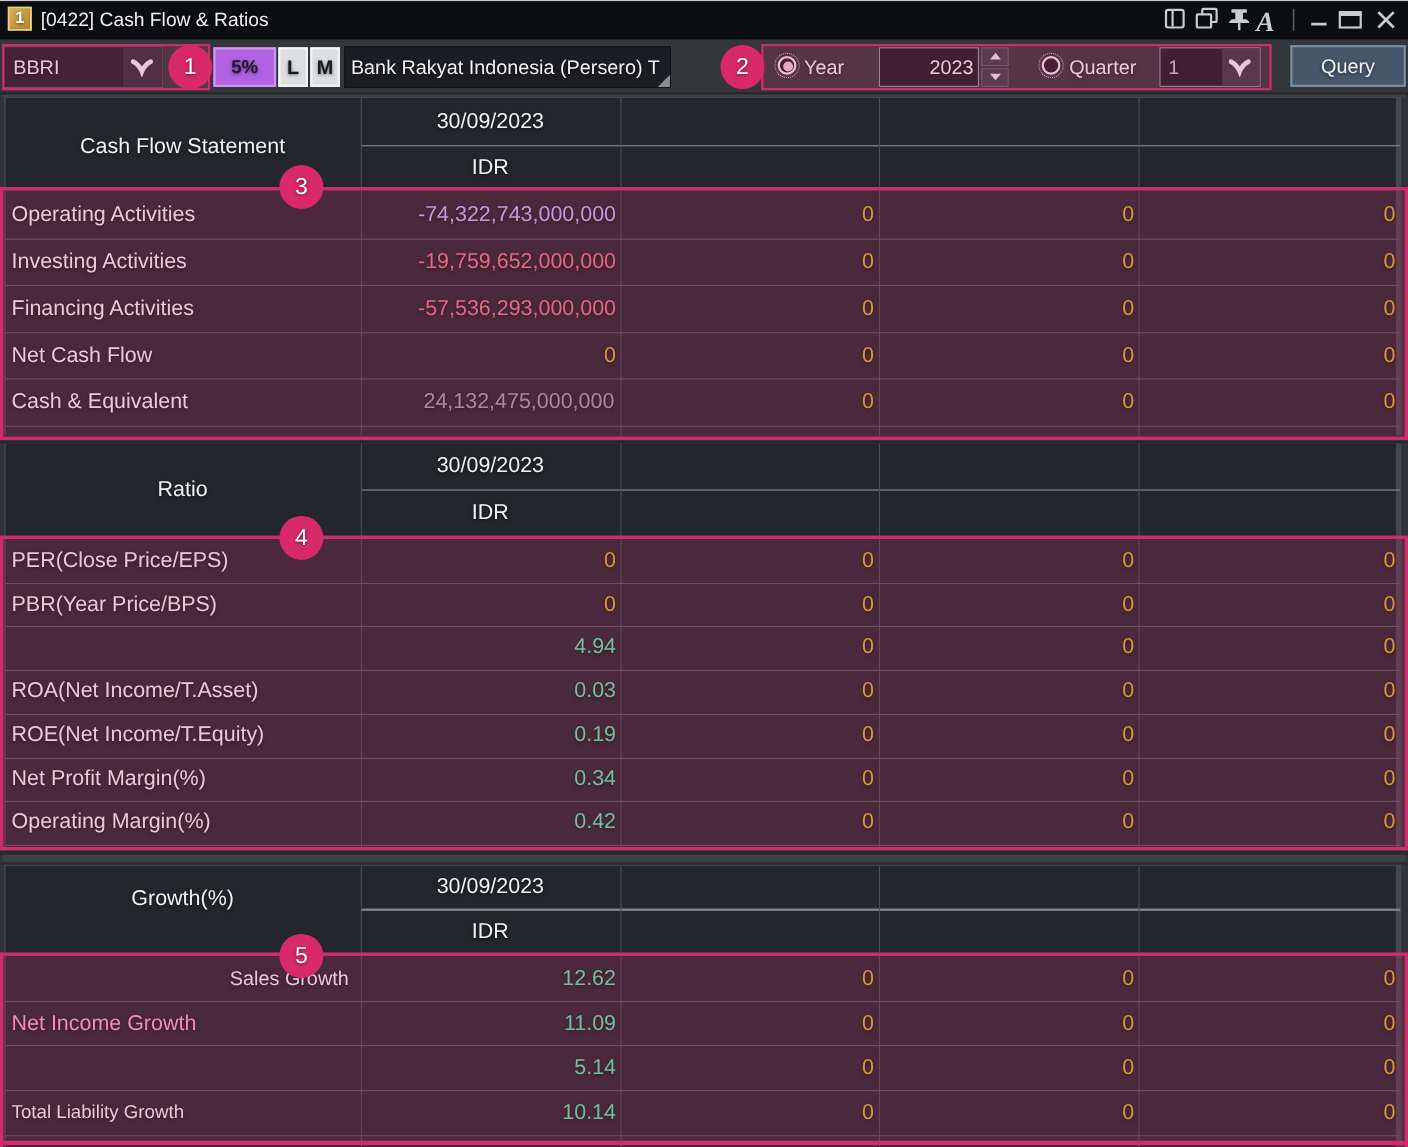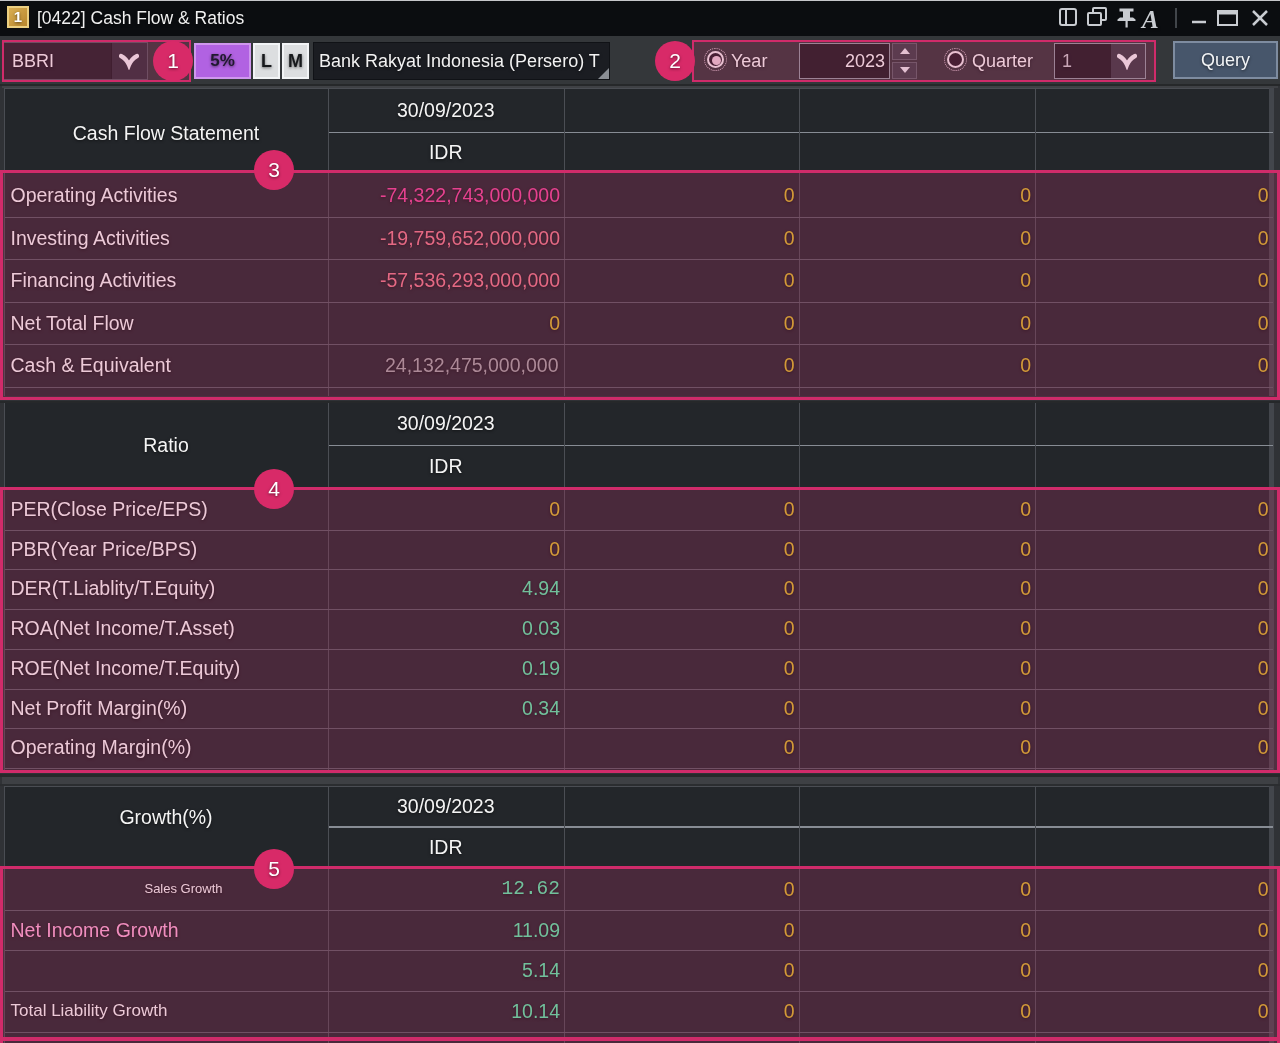--- a/index.html
+++ b/index.html
@@ -68,38 +68,38 @@
 <div class="a" style="left:327.5px;top:131.5px;width:945.0px;height:1.5px;background:#878c94"></div>
 <div class="a" style="left:327.5px;top:89px;width:1px;height:307px;background:#4b4e54"></div>
 <div class="a" style="left:564px;top:89px;width:1px;height:307px;background:#4b4e54"></div>
 <div class="a" style="left:798.5px;top:89px;width:1px;height:307px;background:#4b4e54"></div>
 <div class="a" style="left:1035px;top:89px;width:1px;height:307px;background:#4b4e54"></div>
 <div class="a" style="left:4.5px;top:171.5px;width:1268.0px;height:1px;background:#4b4e54"></div>
 <div class="a" style="left:4.5px;top:92px;width:323.0px;height:82.5px;line-height:82.5px;font-size:19.5px;color:#f4f4f4;text-align:center;">Cash Flow Statement</div>
 <div class="a" style="left:327.5px;top:89px;width:236.5px;height:42.5px;line-height:42.5px;font-size:19.5px;color:#f4f4f4;text-align:center;">30/09/2023</div>
 <div class="a" style="left:327.5px;top:133px;width:236.5px;height:38.5px;line-height:38.5px;font-size:19.5px;color:#f4f4f4;text-align:center;">IDR</div>
 <div class="a" style="left:10.5px;top:174px;width:313.0px;height:42.6px;line-height:42.6px;font-size:19.5px;color:#f4f4f4;text-align:left;">Operating Activities</div>
-<div class="a" style="left:327.5px;top:174px;width:232.5px;height:42.6px;line-height:42.6px;font-size:19.5px;color:#ec4899;text-align:right;">-74,322,743,000,000</div>
+<div class="a" style="left:327.5px;top:174px;width:232.5px;height:42.6px;line-height:42.6px;font-size:19.5px;color:#c4b5fd;text-align:right;">-74,322,743,000,000</div>
 <div class="a" style="left:564px;top:174px;width:230.5px;height:42.6px;line-height:42.6px;font-size:19.5px;color:#d4b82a;text-align:right;">0</div>
 <div class="a" style="left:798.5px;top:174px;width:232.5px;height:42.6px;line-height:42.6px;font-size:19.5px;color:#d4b82a;text-align:right;">0</div>
 <div class="a" style="left:1035px;top:174px;width:233.5px;height:42.6px;line-height:42.6px;font-size:19.5px;color:#d4b82a;text-align:right;">0</div>
 <div class="a" style="left:4.5px;top:216.6px;width:1268.0px;height:1px;background:#585b62"></div>
 <div class="a" style="left:10.5px;top:216.6px;width:313.0px;height:42.6px;line-height:42.6px;font-size:19.5px;color:#f4f4f4;text-align:left;">Investing Activities</div>
 <div class="a" style="left:327.5px;top:216.6px;width:232.5px;height:42.6px;line-height:42.6px;font-size:19.5px;color:#ea7a8a;text-align:right;">-19,759,652,000,000</div>
 <div class="a" style="left:564px;top:216.6px;width:230.5px;height:42.6px;line-height:42.6px;font-size:19.5px;color:#d4b82a;text-align:right;">0</div>
 <div class="a" style="left:798.5px;top:216.6px;width:232.5px;height:42.6px;line-height:42.6px;font-size:19.5px;color:#d4b82a;text-align:right;">0</div>
 <div class="a" style="left:1035px;top:216.6px;width:233.5px;height:42.6px;line-height:42.6px;font-size:19.5px;color:#d4b82a;text-align:right;">0</div>
 <div class="a" style="left:4.5px;top:259.2px;width:1268.0px;height:1px;background:#585b62"></div>
 <div class="a" style="left:10.5px;top:259.2px;width:313.0px;height:42.6px;line-height:42.6px;font-size:19.5px;color:#f4f4f4;text-align:left;">Financing Activities</div>
 <div class="a" style="left:327.5px;top:259.2px;width:232.5px;height:42.6px;line-height:42.6px;font-size:19.5px;color:#ea7a8a;text-align:right;">-57,536,293,000,000</div>
 <div class="a" style="left:564px;top:259.2px;width:230.5px;height:42.6px;line-height:42.6px;font-size:19.5px;color:#d4b82a;text-align:right;">0</div>
 <div class="a" style="left:798.5px;top:259.2px;width:232.5px;height:42.6px;line-height:42.6px;font-size:19.5px;color:#d4b82a;text-align:right;">0</div>
 <div class="a" style="left:1035px;top:259.2px;width:233.5px;height:42.6px;line-height:42.6px;font-size:19.5px;color:#d4b82a;text-align:right;">0</div>
 <div class="a" style="left:4.5px;top:301.8px;width:1268.0px;height:1px;background:#585b62"></div>
-<div class="a" style="left:10.5px;top:301.8px;width:313.0px;height:42.6px;line-height:42.6px;font-size:19.5px;color:#f4f4f4;text-align:left;">Net Total Flow</div>
+<div class="a" style="left:10.5px;top:301.8px;width:313.0px;height:42.6px;line-height:42.6px;font-size:19.5px;color:#f4f4f4;text-align:left;">Net Cash Flow</div>
 <div class="a" style="left:327.5px;top:301.8px;width:232.5px;height:42.6px;line-height:42.6px;font-size:19.5px;color:#d4b82a;text-align:right;">0</div>
 <div class="a" style="left:564px;top:301.8px;width:230.5px;height:42.6px;line-height:42.6px;font-size:19.5px;color:#d4b82a;text-align:right;">0</div>
 <div class="a" style="left:798.5px;top:301.8px;width:232.5px;height:42.6px;line-height:42.6px;font-size:19.5px;color:#d4b82a;text-align:right;">0</div>
 <div class="a" style="left:1035px;top:301.8px;width:233.5px;height:42.6px;line-height:42.6px;font-size:19.5px;color:#d4b82a;text-align:right;">0</div>
 <div class="a" style="left:4.5px;top:344.40000000000003px;width:1268.0px;height:1px;background:#585b62"></div>
 <div class="a" style="left:10.5px;top:344.40000000000003px;width:313.0px;height:42.6px;line-height:42.6px;font-size:19.5px;color:#f4f4f4;text-align:left;">Cash &amp; Equivalent</div>
 <div class="a" style="left:326px;top:344.40000000000003px;width:232.5px;height:42.6px;line-height:42.6px;font-size:19.5px;color:#a3a3a3;text-align:right;">24,132,475,000,000</div>
 <div class="a" style="left:564px;top:344.40000000000003px;width:230.5px;height:42.6px;line-height:42.6px;font-size:19.5px;color:#d4b82a;text-align:right;">0</div>
 <div class="a" style="left:798.5px;top:344.40000000000003px;width:232.5px;height:42.6px;line-height:42.6px;font-size:19.5px;color:#d4b82a;text-align:right;">0</div>
 <div class="a" style="left:1035px;top:344.40000000000003px;width:233.5px;height:42.6px;line-height:42.6px;font-size:19.5px;color:#d4b82a;text-align:right;">0</div>
@@ -123,21 +123,20 @@
 <div class="a" style="left:564px;top:490px;width:230.5px;height:39.7px;line-height:39.7px;font-size:19.5px;color:#d4b82a;text-align:right;">0</div>
 <div class="a" style="left:798.5px;top:490px;width:232.5px;height:39.7px;line-height:39.7px;font-size:19.5px;color:#d4b82a;text-align:right;">0</div>
 <div class="a" style="left:1035px;top:490px;width:233.5px;height:39.7px;line-height:39.7px;font-size:19.5px;color:#d4b82a;text-align:right;">0</div>
 <div class="a" style="left:4.5px;top:529.7px;width:1268.0px;height:1px;background:#585b62"></div>
 <div class="a" style="left:10.5px;top:529.7px;width:313.0px;height:39.7px;line-height:39.7px;font-size:19.5px;color:#f4f4f4;text-align:left;">PBR(Year Price/BPS)</div>
 <div class="a" style="left:327.5px;top:529.7px;width:232.5px;height:39.7px;line-height:39.7px;font-size:19.5px;color:#d4b82a;text-align:right;">0</div>
 <div class="a" style="left:564px;top:529.7px;width:230.5px;height:39.7px;line-height:39.7px;font-size:19.5px;color:#d4b82a;text-align:right;">0</div>
 <div class="a" style="left:798.5px;top:529.7px;width:232.5px;height:39.7px;line-height:39.7px;font-size:19.5px;color:#d4b82a;text-align:right;">0</div>
 <div class="a" style="left:1035px;top:529.7px;width:233.5px;height:39.7px;line-height:39.7px;font-size:19.5px;color:#d4b82a;text-align:right;">0</div>
 <div class="a" style="left:4.5px;top:569.4000000000001px;width:1268.0px;height:1px;background:#585b62"></div>
-<div class="a" style="left:10.5px;top:569.4000000000001px;width:313.0px;height:39.7px;line-height:39.7px;font-size:19.5px;color:#f4f4f4;text-align:left;">DER(T.Liablity/T.Equity)</div>
 <div class="a" style="left:327.5px;top:569.4000000000001px;width:232.5px;height:39.7px;line-height:39.7px;font-size:19.5px;color:#58e8a8;text-align:right;">4.94</div>
 <div class="a" style="left:564px;top:569.4000000000001px;width:230.5px;height:39.7px;line-height:39.7px;font-size:19.5px;color:#d4b82a;text-align:right;">0</div>
 <div class="a" style="left:798.5px;top:569.4000000000001px;width:232.5px;height:39.7px;line-height:39.7px;font-size:19.5px;color:#d4b82a;text-align:right;">0</div>
 <div class="a" style="left:1035px;top:569.4000000000001px;width:233.5px;height:39.7px;line-height:39.7px;font-size:19.5px;color:#d4b82a;text-align:right;">0</div>
 <div class="a" style="left:4.5px;top:609.1000000000001px;width:1268.0px;height:1px;background:#585b62"></div>
 <div class="a" style="left:10.5px;top:609.1000000000001px;width:313.0px;height:39.7px;line-height:39.7px;font-size:19.5px;color:#f4f4f4;text-align:left;">ROA(Net Income/T.Asset)</div>
 <div class="a" style="left:327.5px;top:609.1000000000001px;width:232.5px;height:39.7px;line-height:39.7px;font-size:19.5px;color:#58e8a8;text-align:right;">0.03</div>
 <div class="a" style="left:564px;top:609.1000000000001px;width:230.5px;height:39.7px;line-height:39.7px;font-size:19.5px;color:#d4b82a;text-align:right;">0</div>
 <div class="a" style="left:798.5px;top:609.1000000000001px;width:232.5px;height:39.7px;line-height:39.7px;font-size:19.5px;color:#d4b82a;text-align:right;">0</div>
 <div class="a" style="left:1035px;top:609.1000000000001px;width:233.5px;height:39.7px;line-height:39.7px;font-size:19.5px;color:#d4b82a;text-align:right;">0</div>
@@ -148,40 +147,41 @@
 <div class="a" style="left:798.5px;top:648.8000000000002px;width:232.5px;height:39.7px;line-height:39.7px;font-size:19.5px;color:#d4b82a;text-align:right;">0</div>
 <div class="a" style="left:1035px;top:648.8000000000002px;width:233.5px;height:39.7px;line-height:39.7px;font-size:19.5px;color:#d4b82a;text-align:right;">0</div>
 <div class="a" style="left:4.5px;top:688.5000000000002px;width:1268.0px;height:1px;background:#585b62"></div>
 <div class="a" style="left:10.5px;top:688.5000000000002px;width:313.0px;height:39.7px;line-height:39.7px;font-size:19.5px;color:#f4f4f4;text-align:left;">Net Profit Margin(%)</div>
 <div class="a" style="left:327.5px;top:688.5000000000002px;width:232.5px;height:39.7px;line-height:39.7px;font-size:19.5px;color:#58e8a8;text-align:right;">0.34</div>
 <div class="a" style="left:564px;top:688.5000000000002px;width:230.5px;height:39.7px;line-height:39.7px;font-size:19.5px;color:#d4b82a;text-align:right;">0</div>
 <div class="a" style="left:798.5px;top:688.5000000000002px;width:232.5px;height:39.7px;line-height:39.7px;font-size:19.5px;color:#d4b82a;text-align:right;">0</div>
 <div class="a" style="left:1035px;top:688.5000000000002px;width:233.5px;height:39.7px;line-height:39.7px;font-size:19.5px;color:#d4b82a;text-align:right;">0</div>
 <div class="a" style="left:4.5px;top:728.2000000000003px;width:1268.0px;height:1px;background:#585b62"></div>
 <div class="a" style="left:10.5px;top:728.2000000000003px;width:313.0px;height:39.7px;line-height:39.7px;font-size:19.5px;color:#f4f4f4;text-align:left;">Operating Margin(%)</div>
+<div class="a" style="left:327.5px;top:728.2000000000003px;width:232.5px;height:39.7px;line-height:39.7px;font-size:19.5px;color:#58e8a8;text-align:right;">0.42</div>
 <div class="a" style="left:564px;top:728.2000000000003px;width:230.5px;height:39.7px;line-height:39.7px;font-size:19.5px;color:#d4b82a;text-align:right;">0</div>
 <div class="a" style="left:798.5px;top:728.2000000000003px;width:232.5px;height:39.7px;line-height:39.7px;font-size:19.5px;color:#d4b82a;text-align:right;">0</div>
 <div class="a" style="left:1035px;top:728.2000000000003px;width:233.5px;height:39.7px;line-height:39.7px;font-size:19.5px;color:#d4b82a;text-align:right;">0</div>
 <div class="a" style="left:4.5px;top:767.9000000000003px;width:1268.0px;height:1px;background:#585b62"></div>
 <div class="a" style="left:4.5px;top:786px;width:1268.0px;height:80px;background:#23262a"></div>
 <div class="a" style="left:4.5px;top:866px;width:1268.0px;height:177px;background:#26292e"></div>
 <div class="a" style="left:3.5px;top:786px;width:1270.0px;height:1px;background:#4a4d53"></div>
 <div class="a" style="left:3.5px;top:786px;width:1px;height:257px;background:#4a4d53"></div>
 <div class="a" style="left:1269px;top:786px;width:5px;height:257px;background:#43464c"></div>
 <div class="a" style="left:327.5px;top:826px;width:945.0px;height:1.5px;background:#878c94"></div>
 <div class="a" style="left:327.5px;top:787px;width:1px;height:256px;background:#4b4e54"></div>
 <div class="a" style="left:564px;top:787px;width:1px;height:256px;background:#4b4e54"></div>
 <div class="a" style="left:798.5px;top:787px;width:1px;height:256px;background:#4b4e54"></div>
 <div class="a" style="left:1035px;top:787px;width:1px;height:256px;background:#4b4e54"></div>
 <div class="a" style="left:4.5px;top:866px;width:1268.0px;height:1px;background:#4b4e54"></div>
 <div class="a" style="left:4.5px;top:778px;width:323.0px;height:79px;line-height:79px;font-size:19.5px;color:#f4f4f4;text-align:center;">Growth(%)</div>
 <div class="a" style="left:327.5px;top:787px;width:236.5px;height:39px;line-height:39px;font-size:19.5px;color:#f4f4f4;text-align:center;">30/09/2023</div>
 <div class="a" style="left:327.5px;top:827.5px;width:236.5px;height:38.5px;line-height:38.5px;font-size:19.5px;color:#f4f4f4;text-align:center;">IDR</div>
-<div class="a" style="left:27px;top:869px;width:313.0px;height:40.7px;line-height:40.7px;font-size:13px;color:#f4f4f4;text-align:center;">Sales Growth</div>
-<div class="a" style="left:327.5px;top:869px;width:232.5px;height:40.7px;line-height:40.7px;font-size:19.5px;color:#58e8a8;text-align:right;font-family:Liberation Mono, monospace;">12.62</div>
+<div class="a" style="left:4px;top:869px;width:313.0px;height:40.7px;line-height:40.7px;font-size:18px;color:#f4f4f4;text-align:right;">Sales Growth</div>
+<div class="a" style="left:327.5px;top:869px;width:232.5px;height:40.7px;line-height:40.7px;font-size:19.5px;color:#58e8a8;text-align:right;">12.62</div>
 <div class="a" style="left:564px;top:869px;width:230.5px;height:40.7px;line-height:40.7px;font-size:19.5px;color:#d4b82a;text-align:right;">0</div>
 <div class="a" style="left:798.5px;top:869px;width:232.5px;height:40.7px;line-height:40.7px;font-size:19.5px;color:#d4b82a;text-align:right;">0</div>
 <div class="a" style="left:1035px;top:869px;width:233.5px;height:40.7px;line-height:40.7px;font-size:19.5px;color:#d4b82a;text-align:right;">0</div>
 <div class="a" style="left:4.5px;top:909.7px;width:1268.0px;height:1px;background:#585b62"></div>
 <div class="a" style="left:10.5px;top:909.7px;width:313.0px;height:40.7px;line-height:40.7px;font-size:19.5px;color:#f9a8d4;text-align:left;">Net Income Growth</div>
 <div class="a" style="left:327.5px;top:909.7px;width:232.5px;height:40.7px;line-height:40.7px;font-size:19.5px;color:#58e8a8;text-align:right;">11.09</div>
 <div class="a" style="left:564px;top:909.7px;width:230.5px;height:40.7px;line-height:40.7px;font-size:19.5px;color:#d4b82a;text-align:right;">0</div>
 <div class="a" style="left:798.5px;top:909.7px;width:232.5px;height:40.7px;line-height:40.7px;font-size:19.5px;color:#d4b82a;text-align:right;">0</div>
 <div class="a" style="left:1035px;top:909.7px;width:233.5px;height:40.7px;line-height:40.7px;font-size:19.5px;color:#d4b82a;text-align:right;">0</div>
 <div class="a" style="left:4.5px;top:950.4000000000001px;width:1268.0px;height:1px;background:#585b62"></div>

